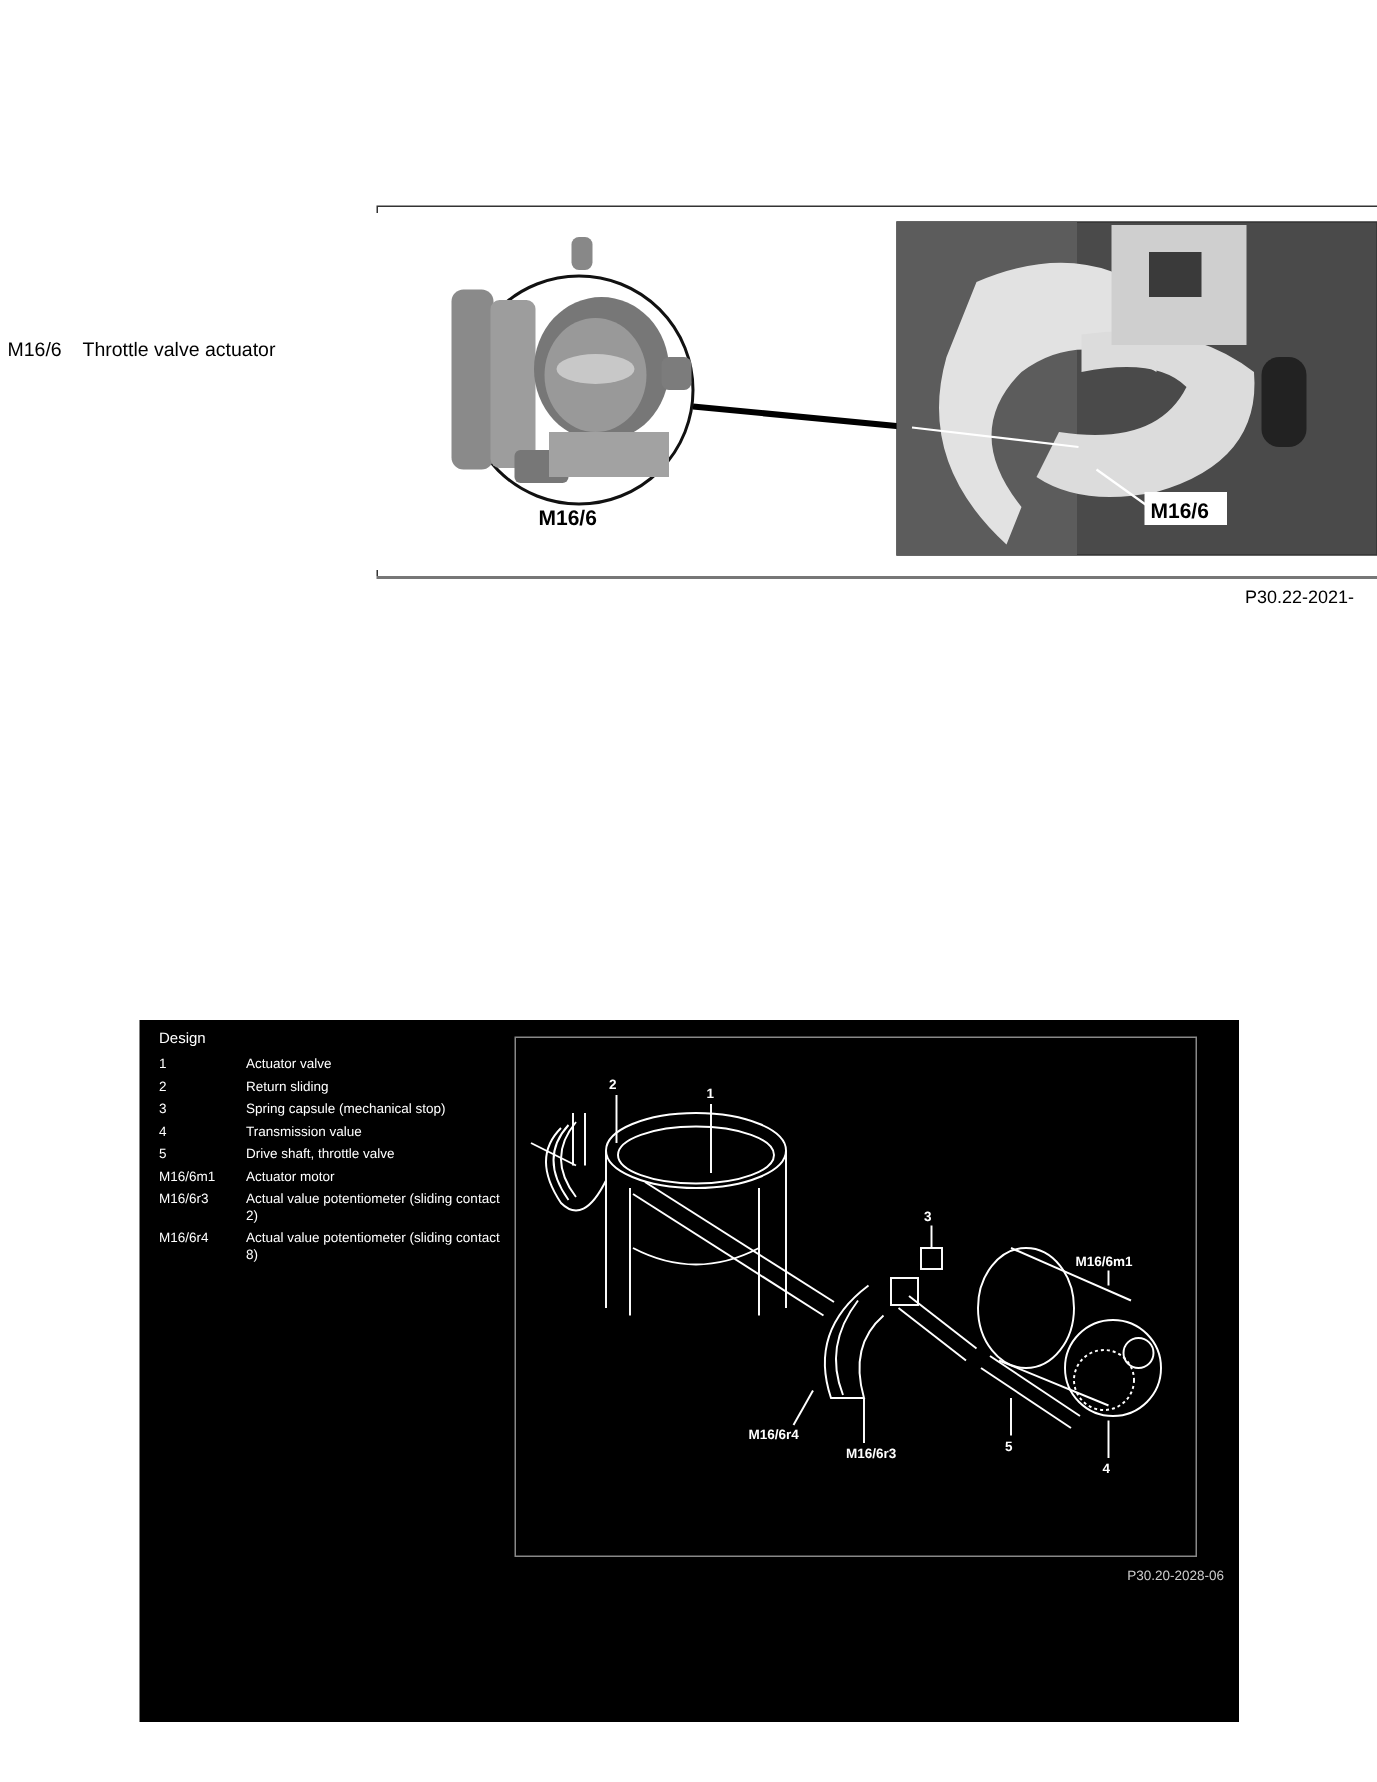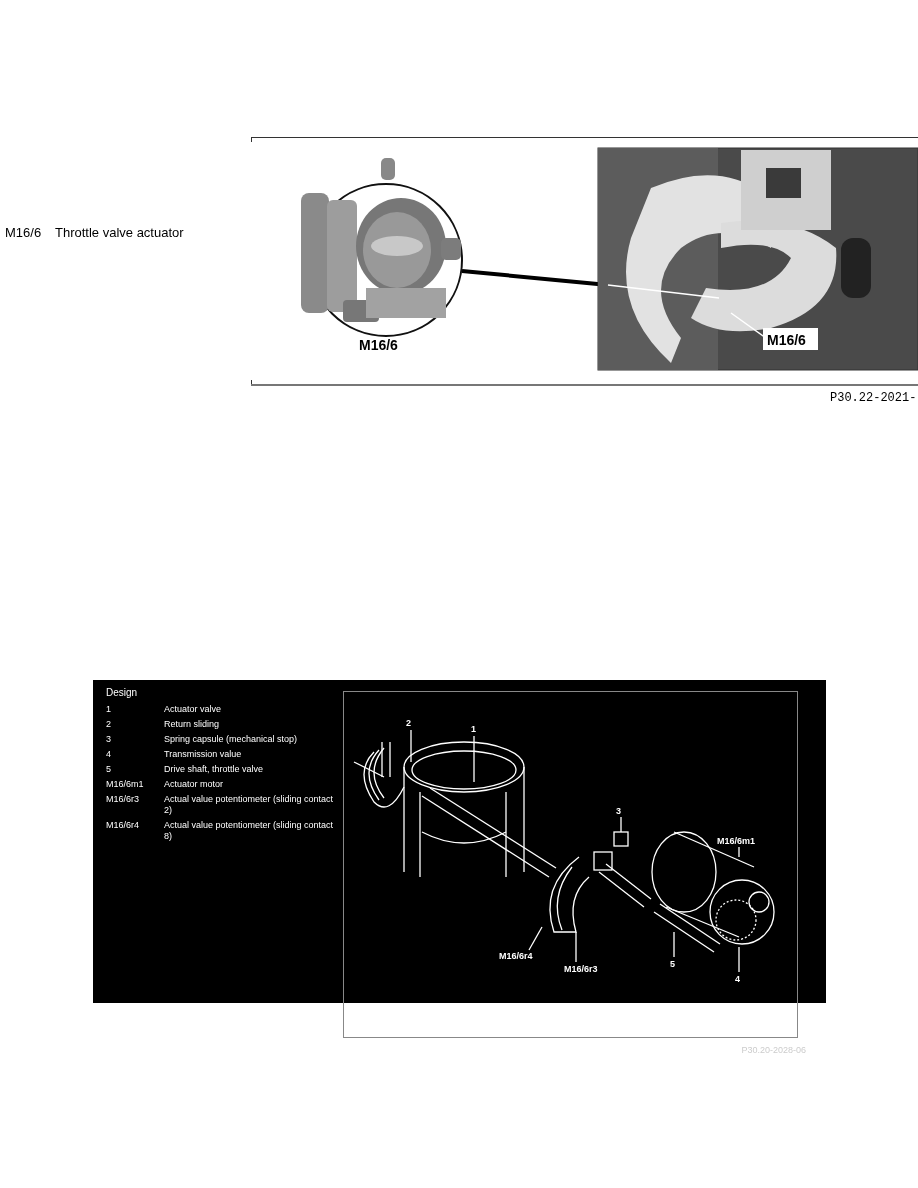--- a/index.html
+++ b/index.html
@@ -2,29 +2,29 @@
 <html><head>
 <meta charset="utf-8">
 <style>
   html,body{margin:0;padding:0;background:#fff;}
   body{width:918px;height:1188px;position:relative;overflow:hidden;font-family:"Liberation Sans",sans-serif;color:#000;}
   .legend-top{position:absolute;left:5px;top:225px;font-size:13px;white-space:nowrap;}
   .legend-top .code{display:inline-block;width:50px;}
   .fig1{position:absolute;left:251px;top:137px;width:667px;height:246px;border-top:1px solid #333;border-bottom:2px solid #777;}
   .fig1 .tick-l{position:absolute;left:0;top:0;width:1px;height:4px;background:#333;}
   .fig1 .tick-b{position:absolute;left:0;bottom:0;width:1px;height:4px;background:#333;}
-  .fig1-ref{position:absolute;left:830px;top:391px;font-size:12px;white-space:nowrap;font-family:Liberation Mono, monospace;}
-  .fig2{position:absolute;left:93px;top:680px;width:733px;height:323px;background:#000;color:#fff;}
+  .fig1-ref{position:absolute;left:830px;top:391px;font-size:12px;white-space:nowrap;}
+  .fig2{position:absolute;left:93px;top:680px;width:733px;height:468px;background:#000;color:#fff;}
   .fig2 .title{position:absolute;left:13px;top:7px;font-size:10px;}
   .fig2 .rows{position:absolute;left:13px;top:24px;font-size:9px;line-height:11px;}
   .fig2 .row{display:flex;margin-bottom:4px;}
   .fig2 .row .k{width:58px;}
   .fig2 .row .v{width:170px;}
   .fig2 .frame{position:absolute;left:250px;top:11px;width:453px;height:345px;border:1px solid #888;}
-  .fig2 .ref{position:absolute;right:20px;top:365px;font-size:9px;color:#ccc;}
+  .fig2 .ref{position:absolute;right:10px;top:365px;font-size:9px;color:#ccc;}
   svg text{font-family:"Liberation Sans",sans-serif;}
 </style>
 </head>
 <body>
 
 <div class="legend-top">
   <span class="code">M16/6</span><span>Throttle valve actuator</span>
 </div>
 
 <div class="fig1">

